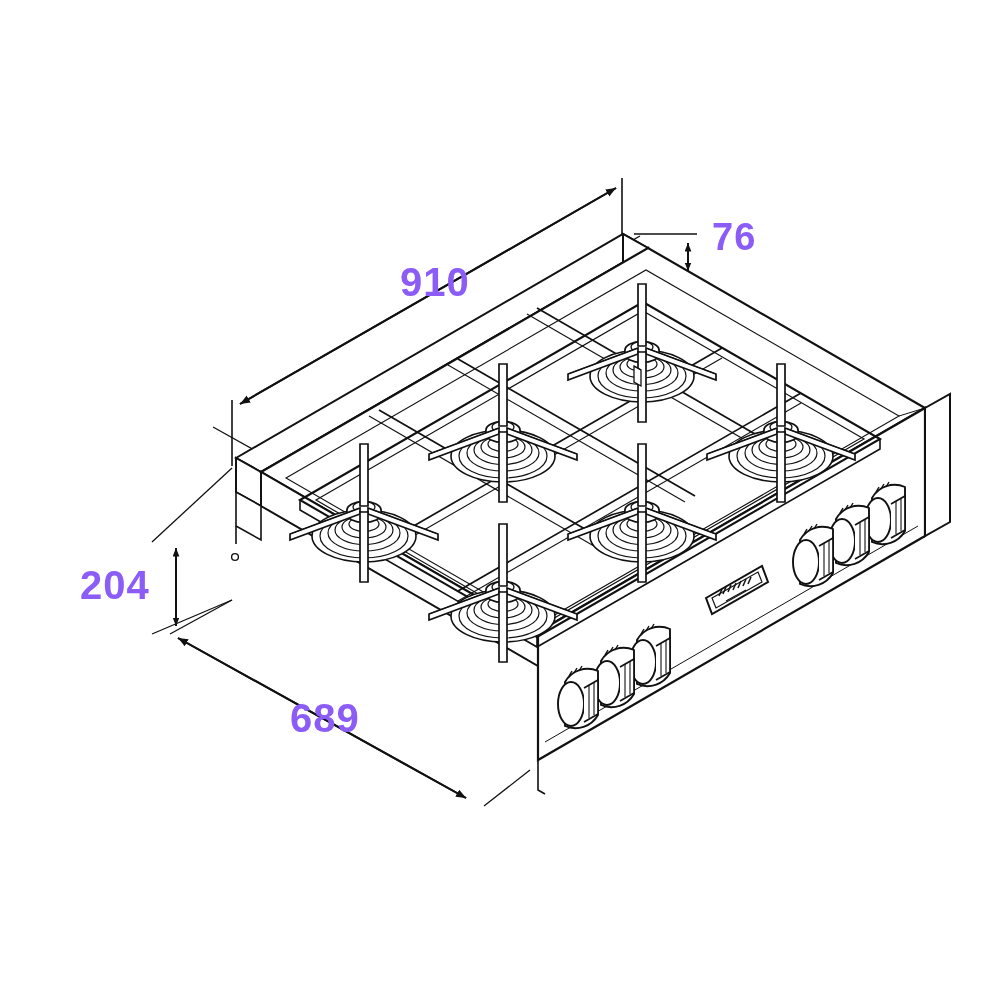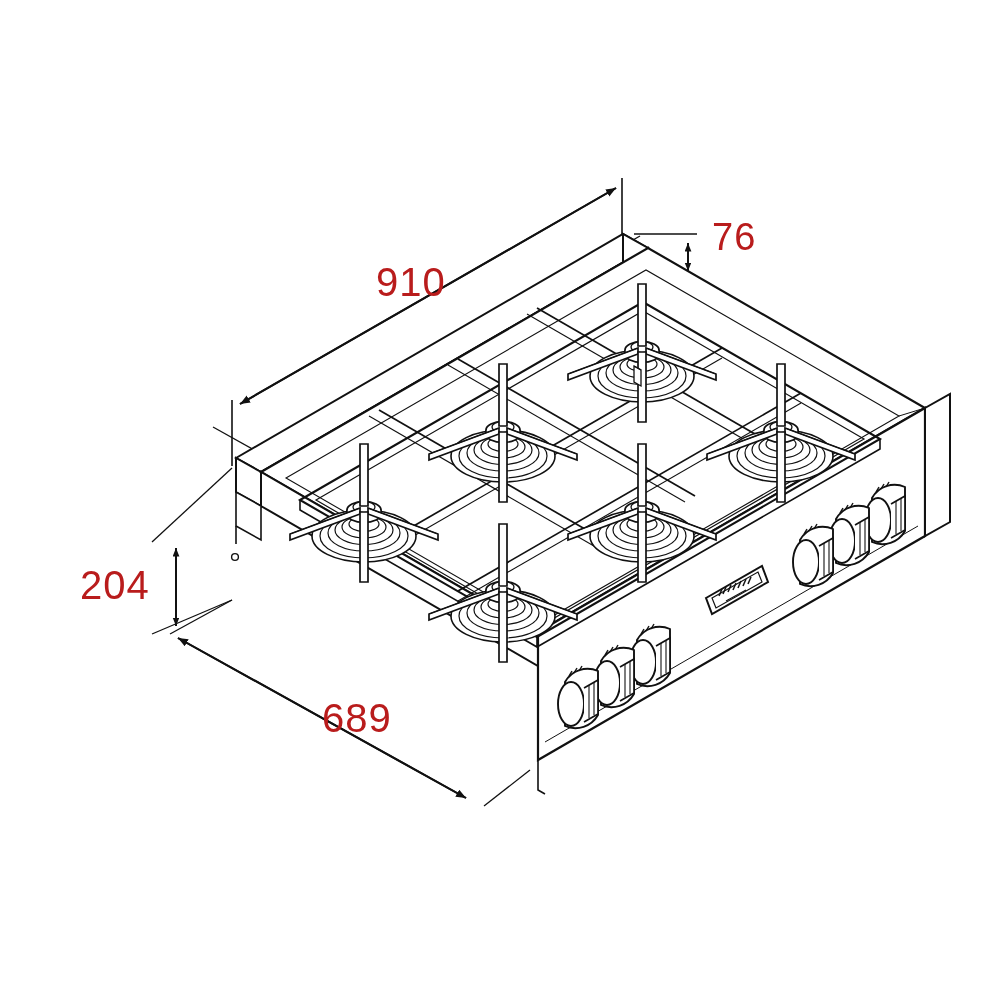--- a/index.html
+++ b/index.html
@@ -1,26 +1,26 @@
 <!DOCTYPE html>
 <html><head>
 <meta charset="utf-8">
 <title>Cooktop Dimension Drawing</title>
 <style>
   html,body{margin:0;padding:0;background:#ffffff;}
   body{width:1000px;height:1000px;overflow:hidden;
        font-family:"Liberation Sans","DejaVu Sans",sans-serif;}
   #stage{position:relative;width:1000px;height:1000px;background:#fff;}
   #stage svg{position:absolute;left:0;top:0;}
-  .dimlabel{position:absolute;color:#b91c1c;line-height:1;white-space:nowrap;
-            font-family:"Liberation Sans","DejaVu Sans",sans-serif;font-weight:400;}
-  #lbl-910{left:376px;top:262px;font-size:40px;letter-spacing:1px;text-align:center;}
+  .dimlabel{position:absolute;color:#8b5cf6;line-height:1;white-space:nowrap;
+            font-family:"Liberation Sans","DejaVu Sans",sans-serif;font-weight:700;}
+  #lbl-910{left:400px;top:262px;font-size:40px;letter-spacing:1px;text-align:center;}
   #lbl-76 {left:712px;top:218px;font-size:38px;letter-spacing:1px;}
   #lbl-179{left:80px; top:565px;font-size:40px;letter-spacing:1px;}
-  #lbl-689{left:290px;top:698px;font-size:40px;letter-spacing:1px;margin-left:32px;}
+  #lbl-689{left:290px;top:698px;font-size:40px;letter-spacing:1px;}
 </style>
 </head>
 <body>
 
 <div id="stage">
 
   <svg width="1000" height="1000" viewBox="0 0 1000 1000">
     <defs>
       <marker id="ah" markerWidth="12" markerHeight="12" refX="10" refY="4" orient="auto" markerUnits="userSpaceOnUse">
         <path d="M0,0 L10,4 L0,8 z" fill="#111"></path>

